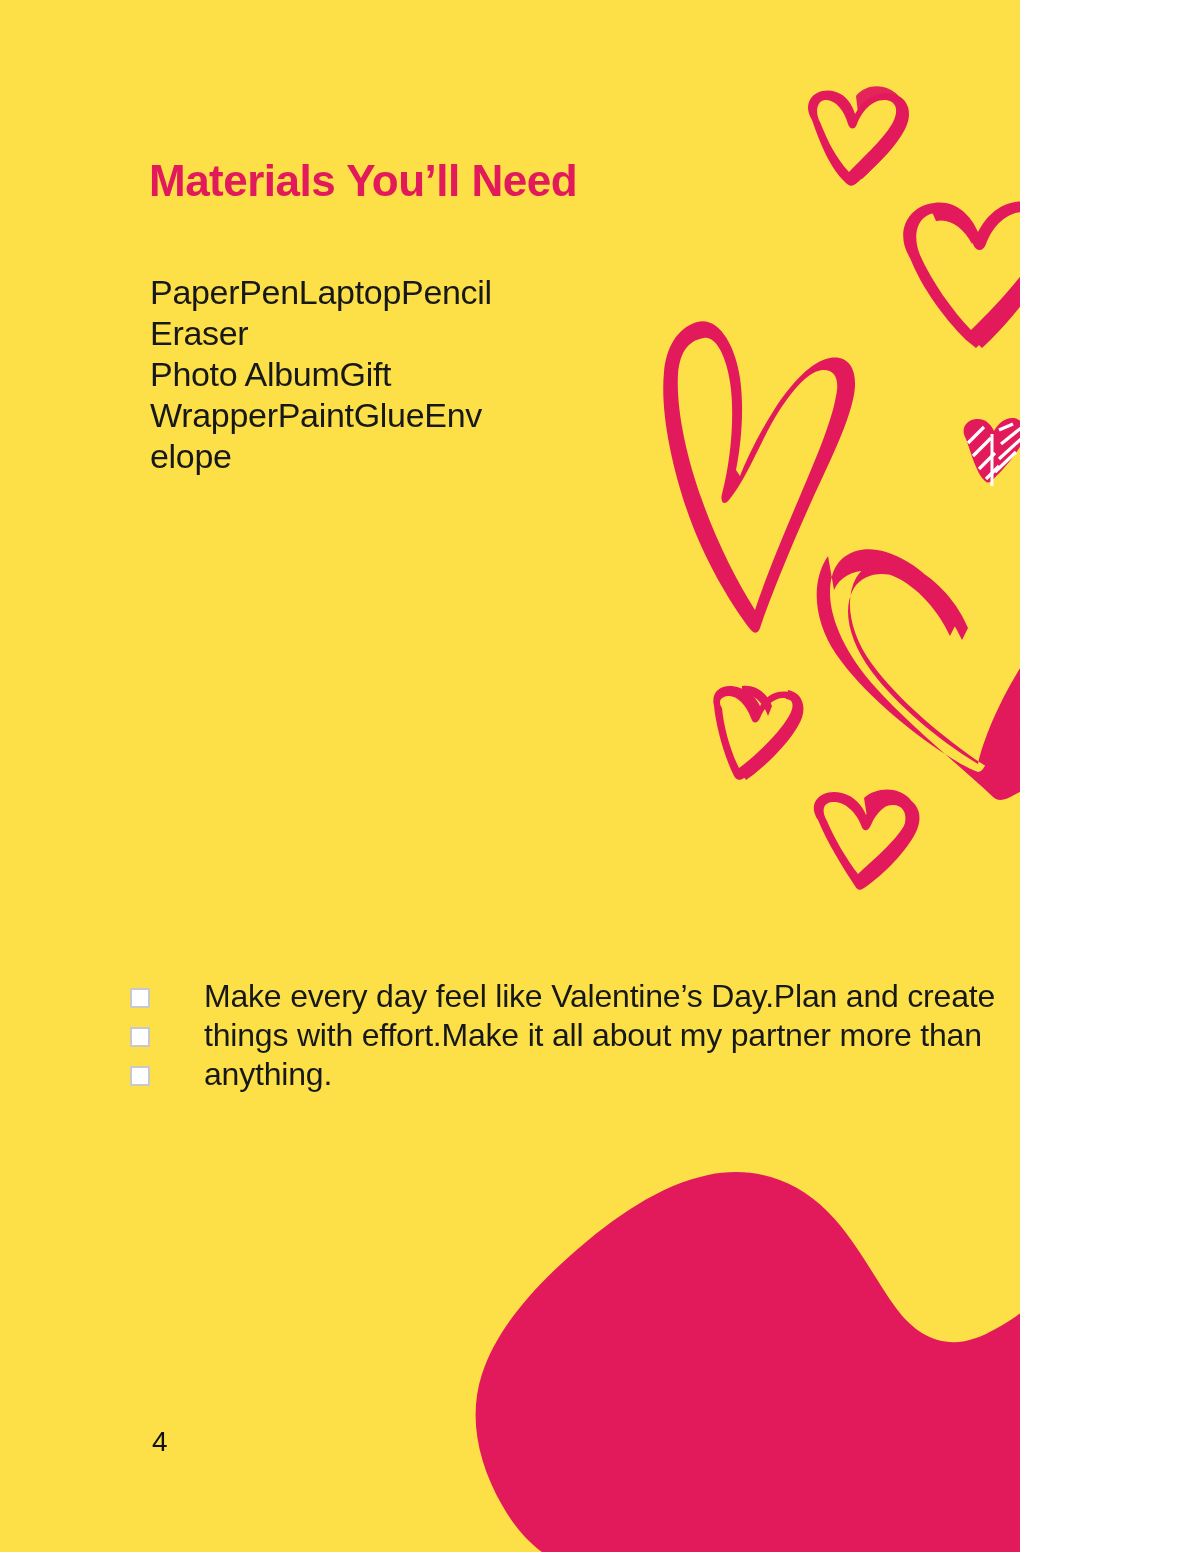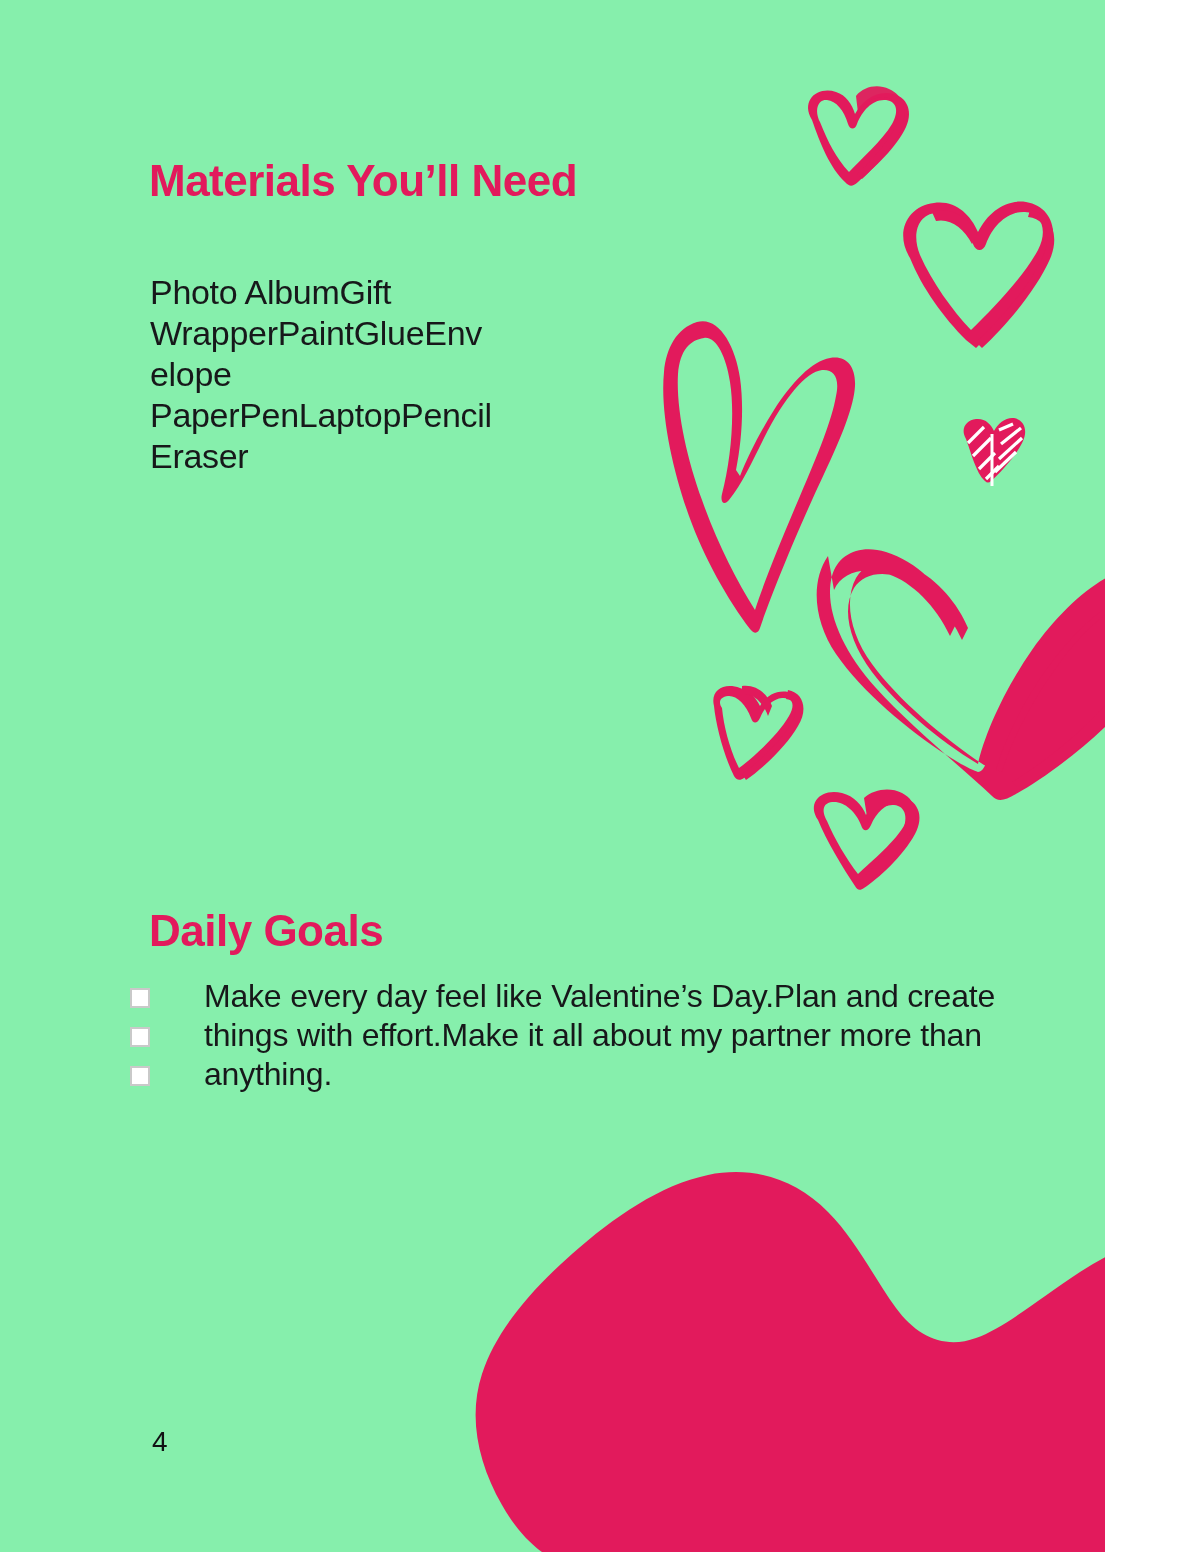--- a/index.html
+++ b/index.html
@@ -5,23 +5,23 @@
   html, body {
     margin: 0;
     padding: 0;
     background: #ffffff;
   }
   body {
     font-family: "Liberation Sans", sans-serif;
   }
   #page {
     position: relative;
-    width: 1105px;
+    width: 1020px;
     height: 1552px;
-    background: #86efac;
+    background: #fde047;
     overflow: hidden;
   }
 
   
   #hearts-layer {
     position: absolute;
     left: 0;
     top: 0;
     width: 1200px;
     height: 1552px;
@@ -271,25 +271,24 @@
              C468 1417 478 1463 502 1505
              C516 1530 532 1545 542 1552
              L1200 1552 Z" fill="#E21A5C"></path>
   </svg>
 
   <div class="content">
 
     <h1 id="materials-title" class="section-title">Materials You’ll Need</h1>
 
     <div id="materials-body">
+      <span class="materials-line">PaperPenLaptopPencilEraser</span>
       <span class="materials-line">Photo AlbumGift WrapperPaintGlueEnvelope</span>
-      <span class="materials-line">PaperPenLaptopPencilEraser</span>
     </div>
 
-    <h1 id="goals-title" class="section-title">Daily Goals</h1>
 
     <div id="goals-block">
       <div id="goals-checkboxes">
         <div class="goal-checkbox"></div>
         <div class="goal-checkbox"></div>
         <div class="goal-checkbox"></div>
       </div>
       <div id="goals-text">Make every day feel like Valentine’s Day.Plan and create things with effort.Make it all about my partner more than anything.</div>
     </div>
 

